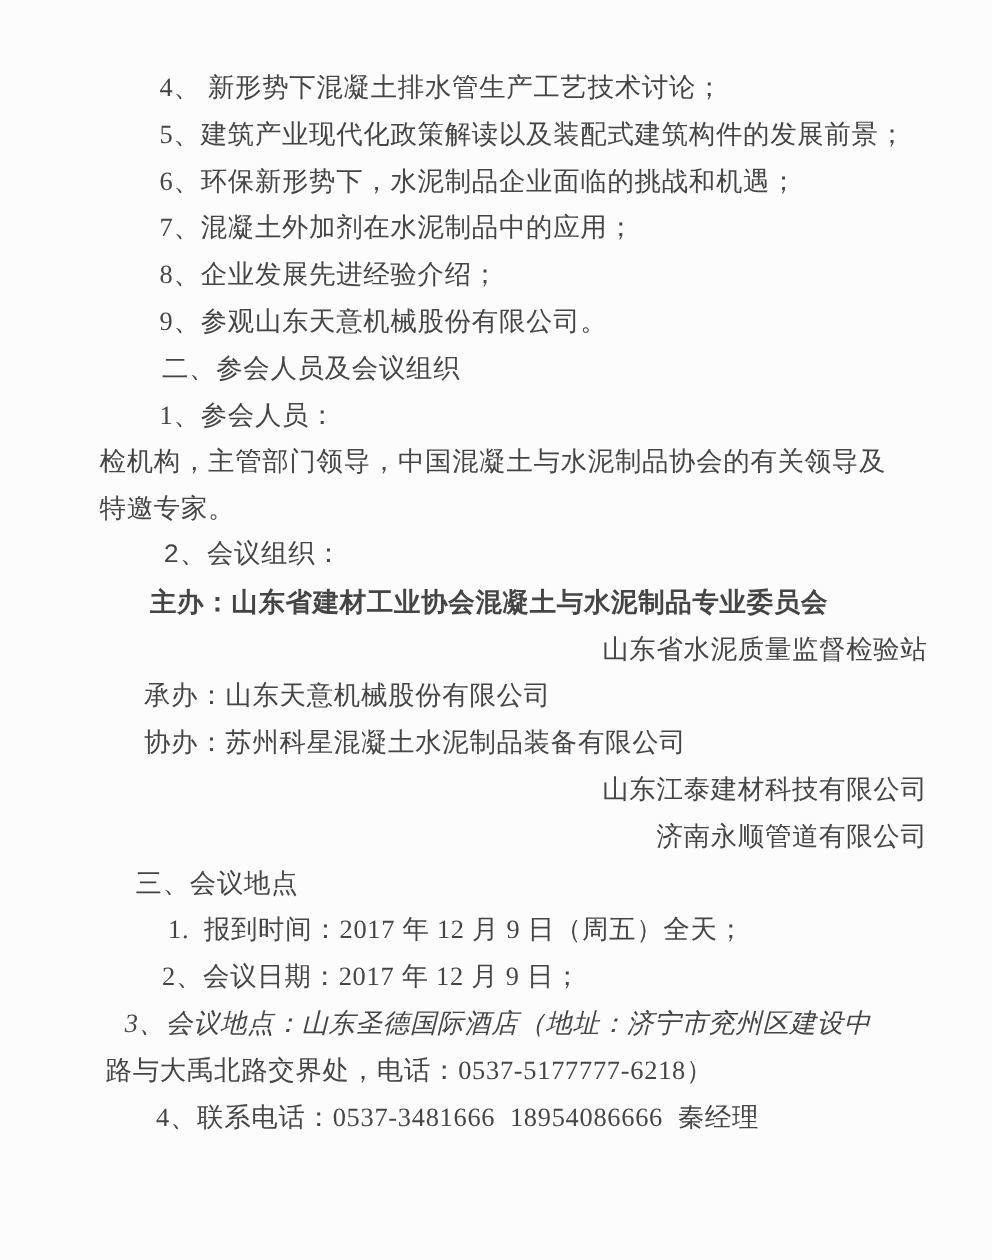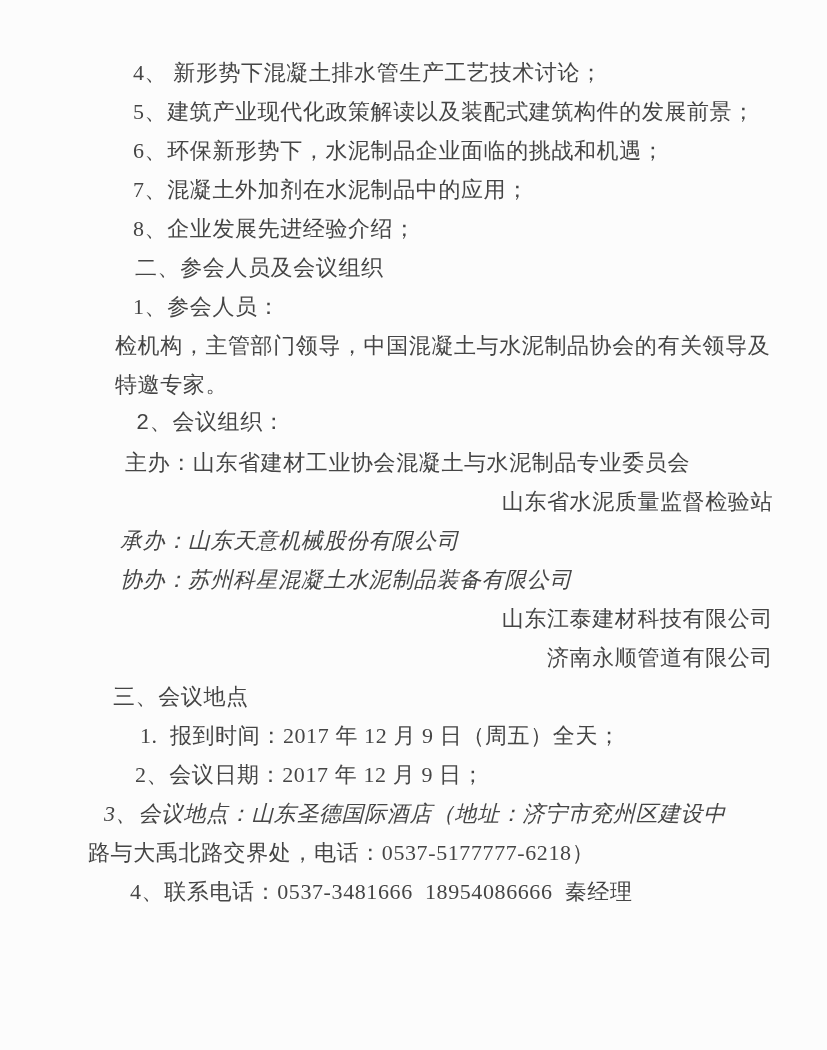--- a/index.html
+++ b/index.html
@@ -19,44 +19,45 @@
     color:#454545;
   }
   .ln{
     height:39px;
     line-height:39px;
     font-size:22px;
     letter-spacing:0.6px;
     white-space:pre;
   }
   
-  .i0  {padding-left:0;margin-left:32px;}
+  .i0  {padding-left:0;}
   .i5  {padding-left:5px;}
   .i21 {padding-left:21px;font-style:italic;}
   .i30 {padding-left:30px;}
-  .i37 {padding-left:37px;font-style:italic;}
-  .i42 {padding-left:42px;}
+  .i37 {padding-left:37px;}
+  .i42 {padding-left:42px;font-weight:bold;}
   .i47 {padding-left:47px;}
   .i50 {padding-left:50px;}
   .i52 {padding-left:52px;}
   .i53 {padding-left:53px;font-family:Liberation Mono, monospace;}
   .i57 {padding-left:57px;}
   .i107{padding-left:107px;text-align:right;}
 </style>
 </head>
 <body>
 
 <div class="page" style="background: rgb(252, 252, 252);">
   <div class="doc" style="color: rgb(69, 69, 69);">
 
     <div class="ln i50">4、 新形势下混凝土排水管生产工艺技术讨论；</div>
     <div class="ln i50">5、建筑产业现代化政策解读以及装配式建筑构件的发展前景；</div>
     <div class="ln i50">6、环保新形势下，水泥制品企业面临的挑战和机遇；</div>
     <div class="ln i50">7、混凝土外加剂在水泥制品中的应用；</div>
     <div class="ln i50">8、企业发展先进经验介绍；</div>
+    <div class="ln i50">9、参观山东天意机械股份有限公司。</div>
 
     <div class="ln i52">二、参会人员及会议组织</div>
     <div class="ln i50">1、参会人员：</div>
 
     <div class="ln i0">检机构，主管部门领导，中国混凝土与水泥制品协会的有关领导及</div>
     <div class="ln i0">特邀专家。</div>
 
     <div class="ln i53">2、会议组织：</div>
 
     <div class="ln i42">主办：山东省建材工业协会混凝土与水泥制品专业委员会</div>

